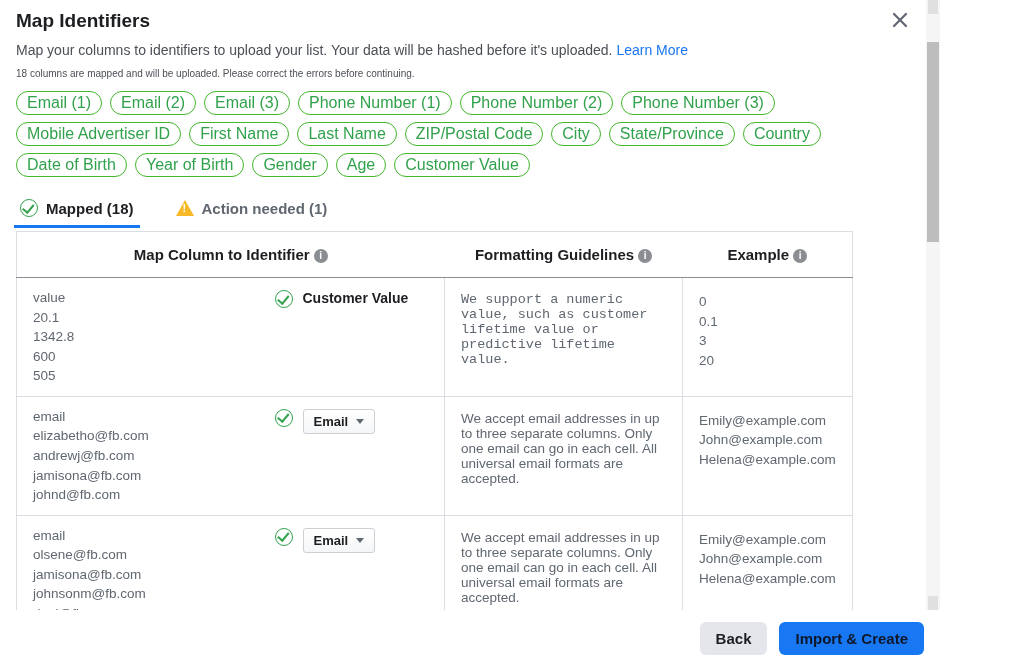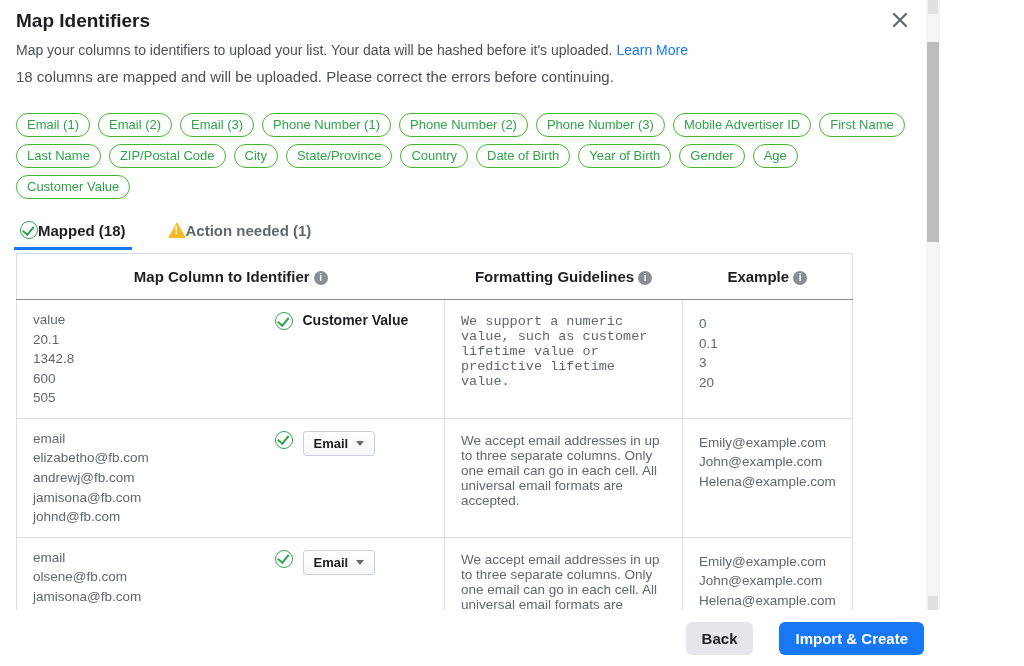--- a/index.html
+++ b/index.html
@@ -67,42 +67,42 @@
   }
   .close-x {
     width: 20px; height: 20px; cursor: pointer; color: #606770;
   }
   .close-x svg { display:block; }
   p.desc {
     margin: 6px 0 10px 0; font-size: 14px; color: var(--text-med);
   }
   p.desc a { color: var(--link-blue); text-decoration: none; }
   p.status-line {
-    margin: 4px 0 28px 0; font-size: 15px; color: var(--text-med);
+    margin: 4px 0 12px 0; font-size: 10px; color: var(--text-med);
   }
   .chips {
     display: flex; flex-wrap: wrap; gap: 7px 8px; margin-bottom: 14px;
   }
   .chip {
     border: 1px solid var(--green-border);
     color: var(--green-dark);
     border-radius: 12px;
     padding: 2px 10px;
-    font-size: 13px;
+    font-size: 16px;
     line-height: 18px;
     background: #fff;
     white-space: nowrap;
   }
   .tabs {
     display: flex; gap: 34px;
     border-bottom: none;
     margin-bottom: 0;
   }
   .tab {
-    display: inline-flex; align-items: center; 
+    display: inline-flex; align-items: center; gap: 8px;
     padding: 8px 4px 10px 4px;
     font-size: 15px; font-weight: 600;
     color: var(--text-light);
     cursor: pointer;
     position: relative;
   }
   .tab.selected { color: var(--text-dark); }
   .tab.selected::after {
     content: "";
     position: absolute; bottom: -1px; left: -2px; right: -2px;
@@ -187,35 +187,35 @@
   .caret-down {
     width: 0; height: 0;
     border-left: 4px solid transparent;
     border-right: 4px solid transparent;
     border-top: 5px solid #606770;
   }
   .footer {
     position: absolute;
     left:0; right:0; bottom:0; height:56px;
     display:flex; justify-content:flex-end; align-items:center;
-    gap: 26px;
+    gap: 12px;
     padding: 0 16px;
     background: #fff;
   }
   .btn {
     display:inline-flex; align-items:center; justify-content:center;
     border-radius: 6px;
     font-weight: 600;
     font-size: 15px;
     padding: 8px 16px;
     border: none;
     cursor: pointer;
   }
   .btn-secondary { background: var(--btn-secondary-bg); color: var(--text-dark); }
-  .btn-primary { background: var(--btn-primary); color: #ffffff; }
+  .btn-primary { background: var(--btn-primary); color: #0f172a; }
 </style>
 </head>
 <body>
 
 <div class="page">
   <div class="scroll-area">
     <div class="header-row">
       <h1 class="title">Map Identifiers</h1>
       <div class="close-x">
         <svg viewBox="0 0 20 20" width="20" height="20">

